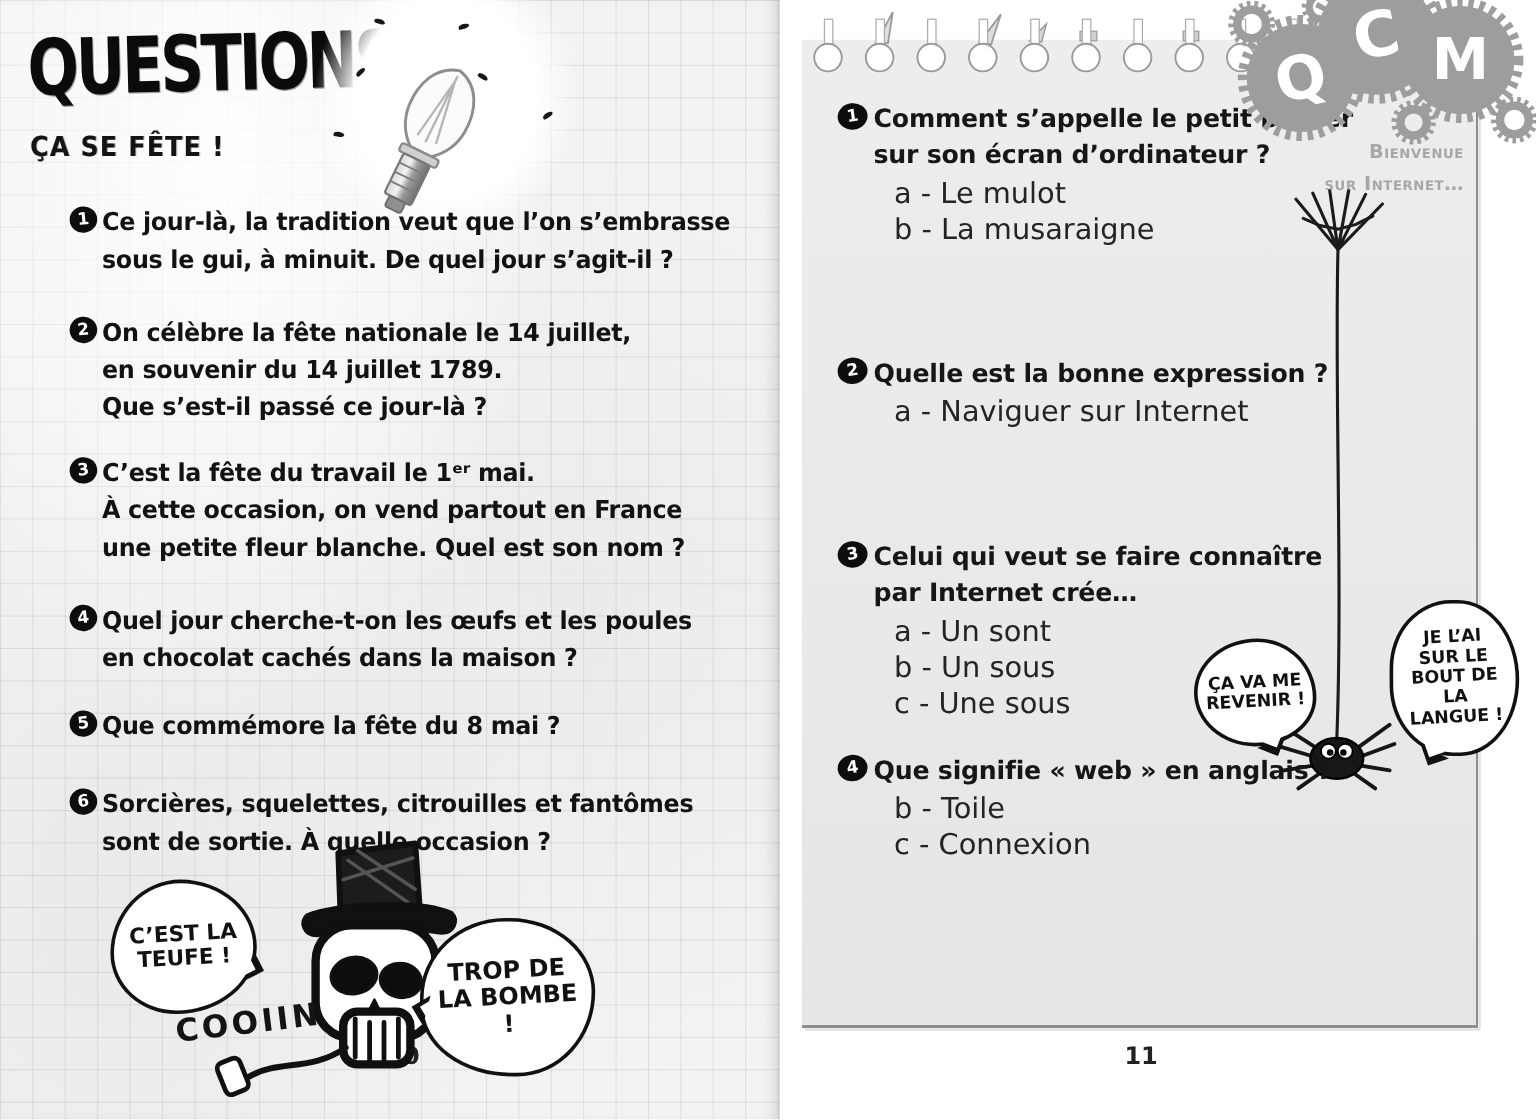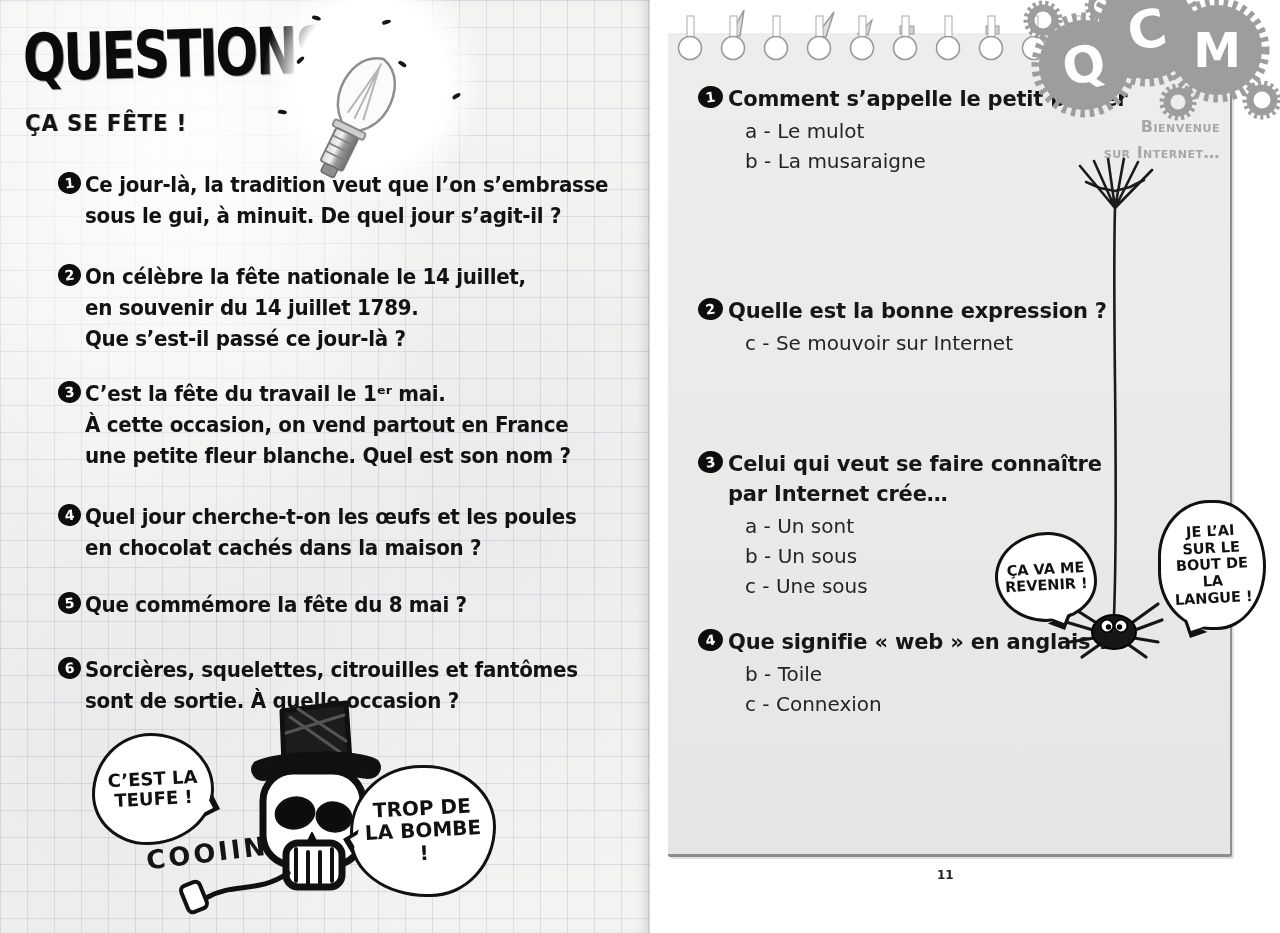--- a/index.html
+++ b/index.html
@@ -52,42 +52,42 @@
     font-size:20px;line-height:1.12;padding:10px;}
   .bub-bombe::before{content:'';position:absolute;left:-23px;top:58px;
     border:13px solid transparent;border-right-color:#111;transform:rotate(14deg);}
   .bub-bombe::after{content:'';position:absolute;left:-13px;top:61px;
     border:10px solid transparent;border-right-color:#fff;transform:rotate(14deg);}
 
   .cooiin{position:absolute;left:146px;top:838px;font-size:26px;font-weight:700;letter-spacing:3px;
     transform:rotate(-7deg);color:#141414;z-index:5;}
   .skull-svg{position:absolute;left:160px;top:697px;width:280px;height:225px;z-index:4;}
 
-  .pgnum{position:absolute;font-size:12px;font-weight:700;color:#222;}
+  .pgnum{position:absolute;font-size:20px;font-weight:700;color:#222;}
   .pg-left{left:322px;top:868px;}
   .pg-right{left:937px;top:868px;}
 
   
   .right-page{position:absolute;left:650px;top:0;width:630px;height:933px;background:#fff;}
   .notepad{position:absolute;left:18px;top:33px;width:564px;height:824px;
     background:linear-gradient(180deg,#ededeb 0%,#e9e9e7 60%,#e5e5e3 100%);
     border-right:2px solid #8d8d8d;border-bottom:3px solid #8d8d8d;border-radius:2px;
     box-shadow:2px 2px 0 rgba(0,0,0,.12);}
   .holes-svg{position:absolute;left:18px;top:10px;width:564px;height:66px;z-index:3;}
   .gears-svg{position:absolute;left:348px;top:-22px;width:300px;height:195px;z-index:7;}
   .watermark{position:absolute;left:360px;top:114px;width:210px;text-align:right;z-index:2;
     font-variant:small-caps;font-weight:700;color:#a7a7a7;font-size:16px;line-height:26px;letter-spacing:.5px;}
   .web-svg{position:absolute;left:392px;top:158px;width:150px;height:525px;z-index:2;}
 
   .rq{position:absolute;left:48px;width:470px;z-index:3;}
   .rq-badge{position:absolute;left:0;top:2px;width:25px;height:22px;background:#0d0d0d;border-radius:50%;
     color:#fff;font-size:14px;font-weight:700;text-align:center;line-height:22px;transform:rotate(-8deg);}
   .rq-title{margin-left:30px;font-size:21px;font-weight:700;line-height:30px;letter-spacing:-.2px;color:#161616;}
   .rq-opts{margin-left:47px;margin-top:2px;}
-  .rq-opt{font-size:20px;font-weight:400;line-height:30px;color:#242424;}
+  .rq-opt{font-size:24px;font-weight:400;line-height:30px;color:#242424;}
 
   .bub-revenir{left:995px;top:532px;width:102px;height:90px;border-radius:52% 48% 50% 50%/50% 55% 45% 50%;
     font-size:14.5px;line-height:1.12;padding:6px;position:absolute;}
   .bub-revenir::before{content:'';position:absolute;right:16px;bottom:-24px;
     border:13px solid transparent;border-top-color:#111;transform:rotate(-24deg);}
   .bub-revenir::after{content:'';position:absolute;right:20px;bottom:-14px;
     border:10px solid transparent;border-top-color:#fff;transform:rotate(-24deg);}
   .bub-langue{left:1158px;top:500px;width:108px;height:130px;border-radius:50% 50% 48% 52%/46% 54% 52% 48%;
     font-size:14.5px;line-height:1.15;padding:8px;position:absolute;}
   .bub-langue::before{content:'';position:absolute;left:16px;bottom:-24px;
@@ -311,30 +311,31 @@
         <circle cx="65" cy="468" r="6.2" fill="#fff" stroke="#000" stroke-width="1.6"></circle>
         <circle cx="79" cy="468" r="6.2" fill="#fff" stroke="#000" stroke-width="1.6"></circle>
         <circle cx="66.5" cy="469" r="2.7" fill="#000"></circle>
         <circle cx="77.5" cy="469" r="2.7" fill="#000"></circle>
       </g>
     </svg>
 
     <div class="rq" style="top:84px">
       <span class="rq-badge">1</span>
       <div class="rq-title">Comment s’appelle le petit boîtier</div>
+      <div class="rq-title">sur son écran d’ordinateur ?</div>
       <div class="rq-opts">
         <div class="rq-opt">a - Le mulot</div>
         <div class="rq-opt">b - La musaraigne</div>
       </div>
     </div>
     <div class="rq" style="top:296px">
       <span class="rq-badge">2</span>
       <div class="rq-title">Quelle est la bonne expression ?</div>
       <div class="rq-opts">
-        <div class="rq-opt">c - Se mouvoir sur Internet</div>
+        <div class="rq-opt">a - Naviguer sur Internet</div>
       </div>
     </div>
     <div class="rq" style="top:449px">
       <span class="rq-badge">3</span>
       <div class="rq-title">Celui qui veut se faire connaître</div>
       <div class="rq-title">par Internet crée…</div>
       <div class="rq-opts">
         <div class="rq-opt">a - Un sont</div>
         <div class="rq-opt">b - Un sous</div>
         <div class="rq-opt">c - Une sous</div>

